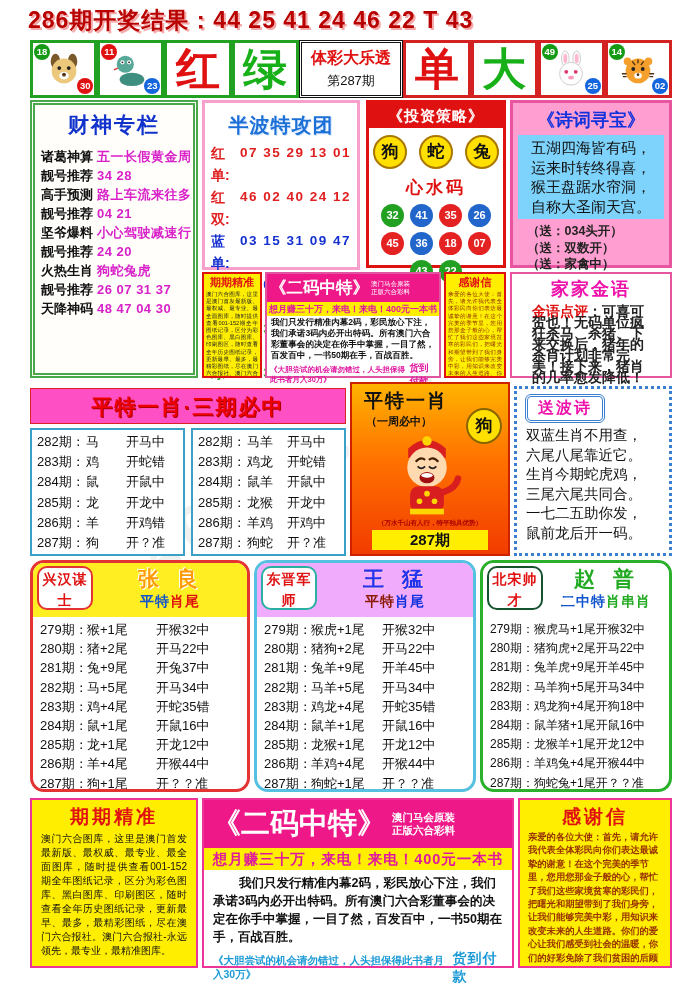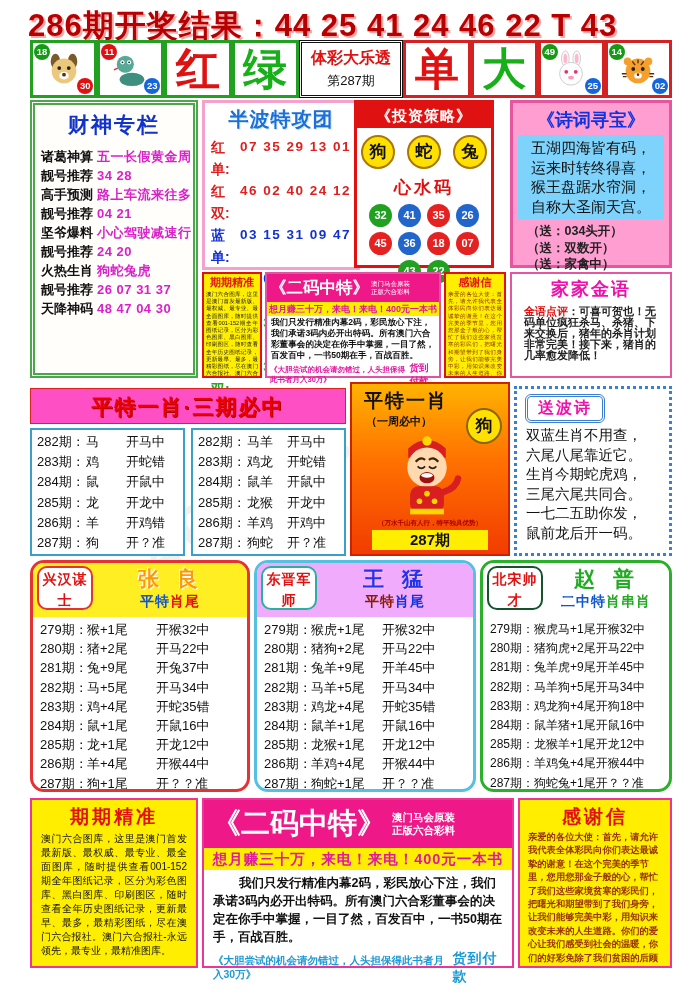--- a/index.html
+++ b/index.html
@@ -3,21 +3,21 @@
 <meta charset="utf-8">
 <style>
   html,body{margin:0;padding:0;background:#fff;}
   #page{position:relative;width:700px;height:1008px;background:#fff;overflow:hidden;
         font-family:"Liberation Sans","DejaVu Sans",sans-serif;color:#111;}
   .abs{position:absolute;}
   
   #watermark{left:120px;top:430px;font-size:64px;font-weight:700;color:rgba(110,110,110,0.10);
              transform:rotate(-32deg);letter-spacing:6px;z-index:0;}
   
-  #result{left:28px;top:5px;width:660px;font-size:31px;font-weight:900;color:#b80000;
+  #result{left:28px;top:5px;width:660px;font-size:23px;font-weight:900;color:#b80000;
           letter-spacing:1px;text-shadow:2px 2px 0 #f5a8a8;white-space:nowrap;z-index:2;}
   
   #header-row{left:30px;top:40px;width:642px;height:58px;display:flex;justify-content:space-between;z-index:2;}
   .hcard{position:relative;width:62px;height:52px;background:#fff;display:flex;align-items:center;justify-content:center;}
   .b-green{border:3px solid #22a022;}
   .b-red{border:3px solid #d42222;}
   .hchar{font-size:44px;font-weight:900;line-height:52px;}
   .ch-red{color:#e01111;} .ch-green{color:#18b018;}
   .hcenter{width:100px;height:52px;border:3px double #111;background:#fff;text-align:center;}
   .hc1{font-size:16px;font-weight:900;color:#e01111;margin-top:5px;}
@@ -29,29 +29,29 @@
   
   #caishen{left:30px;top:100px;width:168px;height:278px;border:5px double #4aa84a;background:#fffefb;
            padding:4px 6px;box-sizing:border-box;z-index:2;}
   #caishen .title{font-size:21px;font-weight:900;color:#1133cc;text-align:center;letter-spacing:2px;margin:2px 0 8px;}
   .cs-row{display:flex;gap:4px;line-height:19px;}
   .cs-row.c-gap{}
   .cs-label{font-size:13px;font-weight:900;color:#111;white-space:nowrap;}
   .cs-value{font-size:13px;font-weight:700;color:#d822c8;white-space:nowrap;letter-spacing:0.5px;text-align:right;}
   
   #banbo{left:202px;top:100px;width:158px;height:170px;border:3px solid #f7a0cc;background:#fff;
-         padding:2px 6px;box-sizing:border-box;z-index:2;}
+         padding:8px 6px;box-sizing:border-box;z-index:2;}
   #banbo .title{font-size:20px;font-weight:900;color:#1b6fd6;text-align:center;letter-spacing:1px;
                 text-shadow:1px 1px 0 #cfe4ff;margin:1px 0 3px;}
   .bb-row{display:flex;line-height:22px;font-weight:700;}
   .bb-label{font-size:14px;font-weight:900;width:42px;}
   .bb-nums{font-size:13.5px;letter-spacing:1.5px;white-space:nowrap;}
   .bb-row.c-red{color:#e02020;} .bb-row.c-blue{color:#1530d0;} .bb-row.c-green{color:#21aa21;}
   
-  #touzi{left:354px;top:100px;width:140px;height:168px;border:3px solid #e01111;background:#fff;box-sizing:border-box;z-index:2;}
+  #touzi{left:366px;top:100px;width:140px;height:168px;border:3px solid #e01111;background:#fff;box-sizing:border-box;z-index:2;}
   #touzi .banner{height:25px;background:#e01111;color:#fff;font-size:15px;font-weight:900;
                  text-align:center;line-height:25px;letter-spacing:1px;}
   #touzi .zrow{display:flex;justify-content:center;gap:12px;margin-top:7px;}
   .zo{width:30px;height:30px;border-radius:50%;background:#ffe000;border:2px solid #aa7700;
       font-size:17px;font-weight:900;color:#111;text-align:center;line-height:30px;}
   #touzi .sub{font-size:17px;font-weight:900;color:#e01111;text-align:center;margin:7px 0 5px;letter-spacing:3px;}
   #touzi .balls{display:flex;flex-wrap:wrap;justify-content:center;gap:5px 6px;padding:0 4px;}
   .ball{width:23px;height:23px;border-radius:50%;color:#fff;font-size:11px;font-weight:700;
         text-align:center;line-height:23px;}
   .ball.c-red{background:#e42222;} .ball.c-blue{background:#2266cc;} .ball.c-green{background:#22a022;}
@@ -74,21 +74,21 @@
   #erma-s .band{background:#ffee00;color:#e018a0;font-weight:900;font-size:9px;text-align:center;line-height:14px;}
   #erma-s .body{font-size:8.6px;font-weight:700;line-height:11px;color:#111;padding:1px 4px;}
   #erma-s .note{font-size:7.5px;font-weight:700;color:#e018a0;padding:0 3px;display:flex;align-items:center;gap:3px;}
   #erma-s .cod{font-size:9.5px;font-weight:900;}
   #ganxie-s{left:444px;top:272px;width:62px;height:106px;}
   #ganxie-s .tinybody{color:#8a2a00;}
   
   #jiajia{left:510px;top:272px;width:162px;height:106px;background:#fff;border:2px solid #e8559f;box-sizing:border-box;z-index:2;}
   #jiajia .title{font-size:18px;font-weight:900;color:#ee11aa;text-align:center;letter-spacing:2px;margin:3px 0 2px;}
   .jj-line{font-size:15.5px;color:#111;text-align:center;line-height:19px;white-space:nowrap;}
-  #jiajia .cmt{padding:3px 12px 0;font-size:11px;font-weight:700;line-height:11px;color:#222;}
+  #jiajia .cmt{padding:3px 20px 0;font-size:14px;font-weight:700;line-height:11px;color:#222;}
   #jiajia .cmt b{color:#e01111;}
   
   #pt-banner{left:30px;top:388px;width:316px;height:36px;background:#ff4fc4;border:1px solid #d22;
              color:#ee0000;font-size:21px;font-weight:900;text-align:center;line-height:36px;
              letter-spacing:2px;text-shadow:1px 1px 0 #aa0000;box-sizing:border-box;z-index:2;}
   .pt-table{top:428px;width:155px;height:128px;background:#fff;border:2px solid #3aa0c8;
             box-sizing:border-box;padding:2px 5px;z-index:2;}
   #pt-left{left:30px;} #pt-right{left:191px;}
   .pt-row{display:flex;font-size:13px;color:#111;line-height:20.2px;white-space:nowrap;}
   .pt-row .pp{width:49px;} .pt-row .pa{width:40px;} .pt-row .pb{flex:1;}

